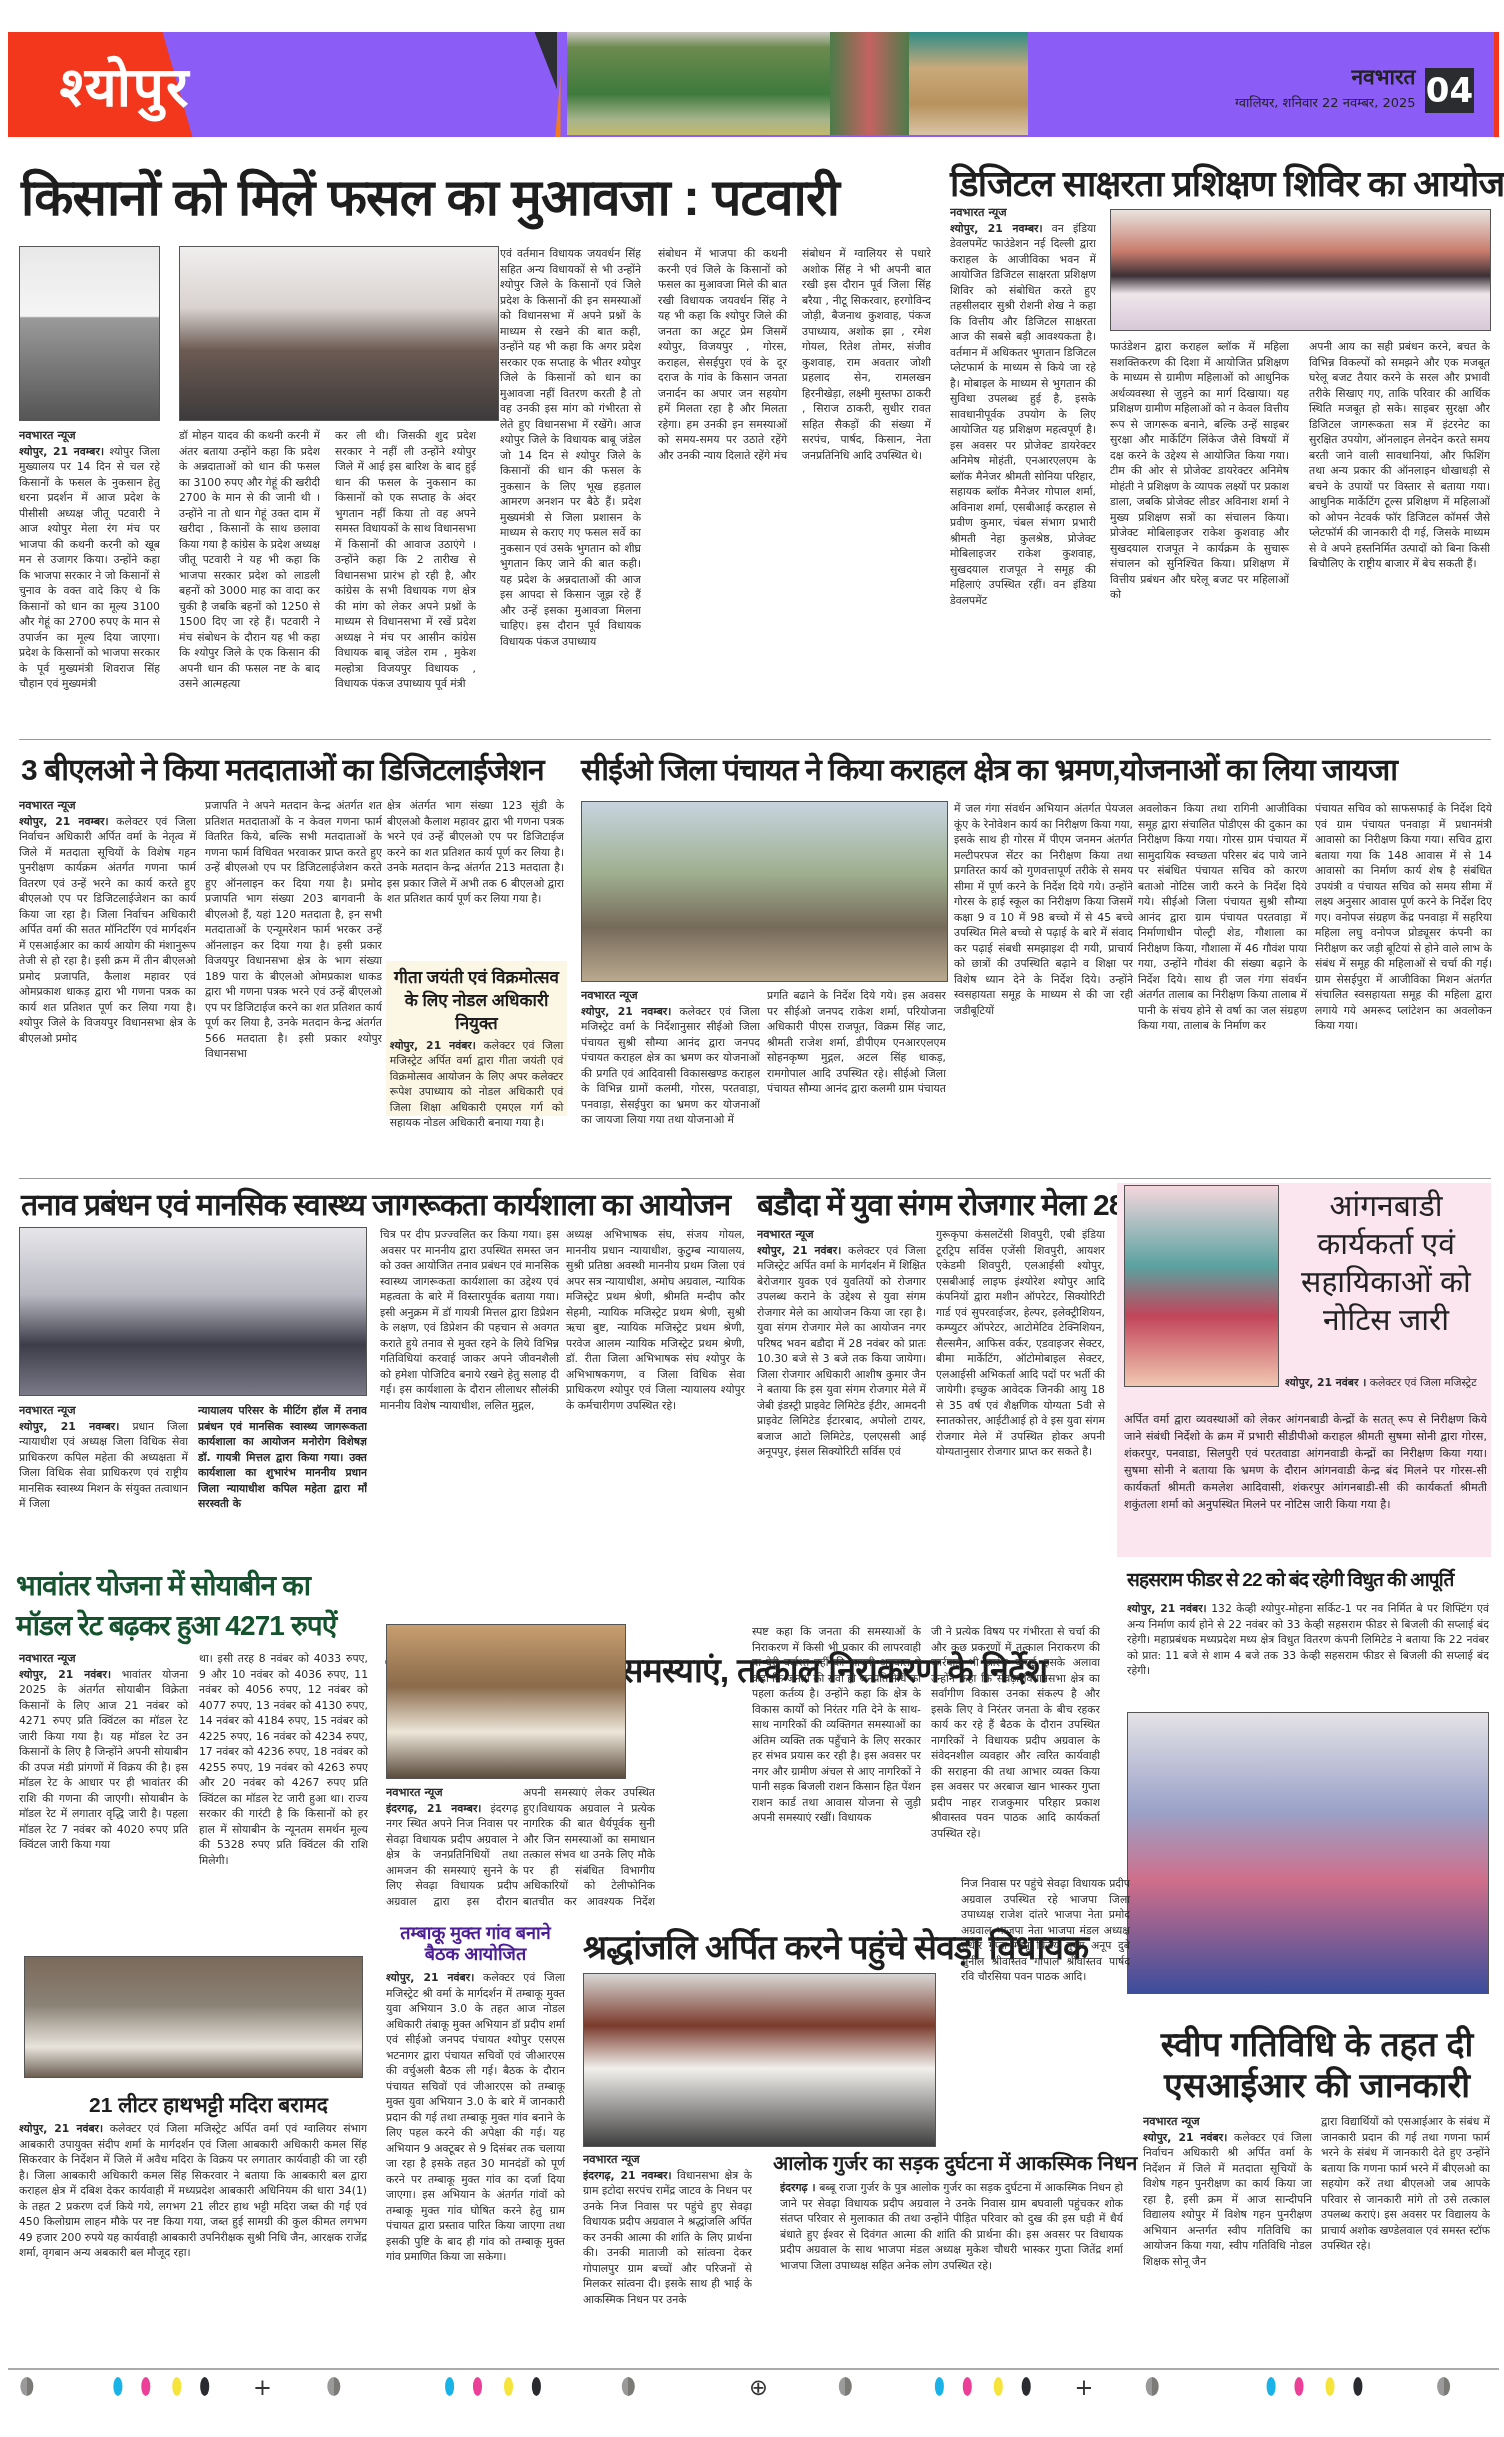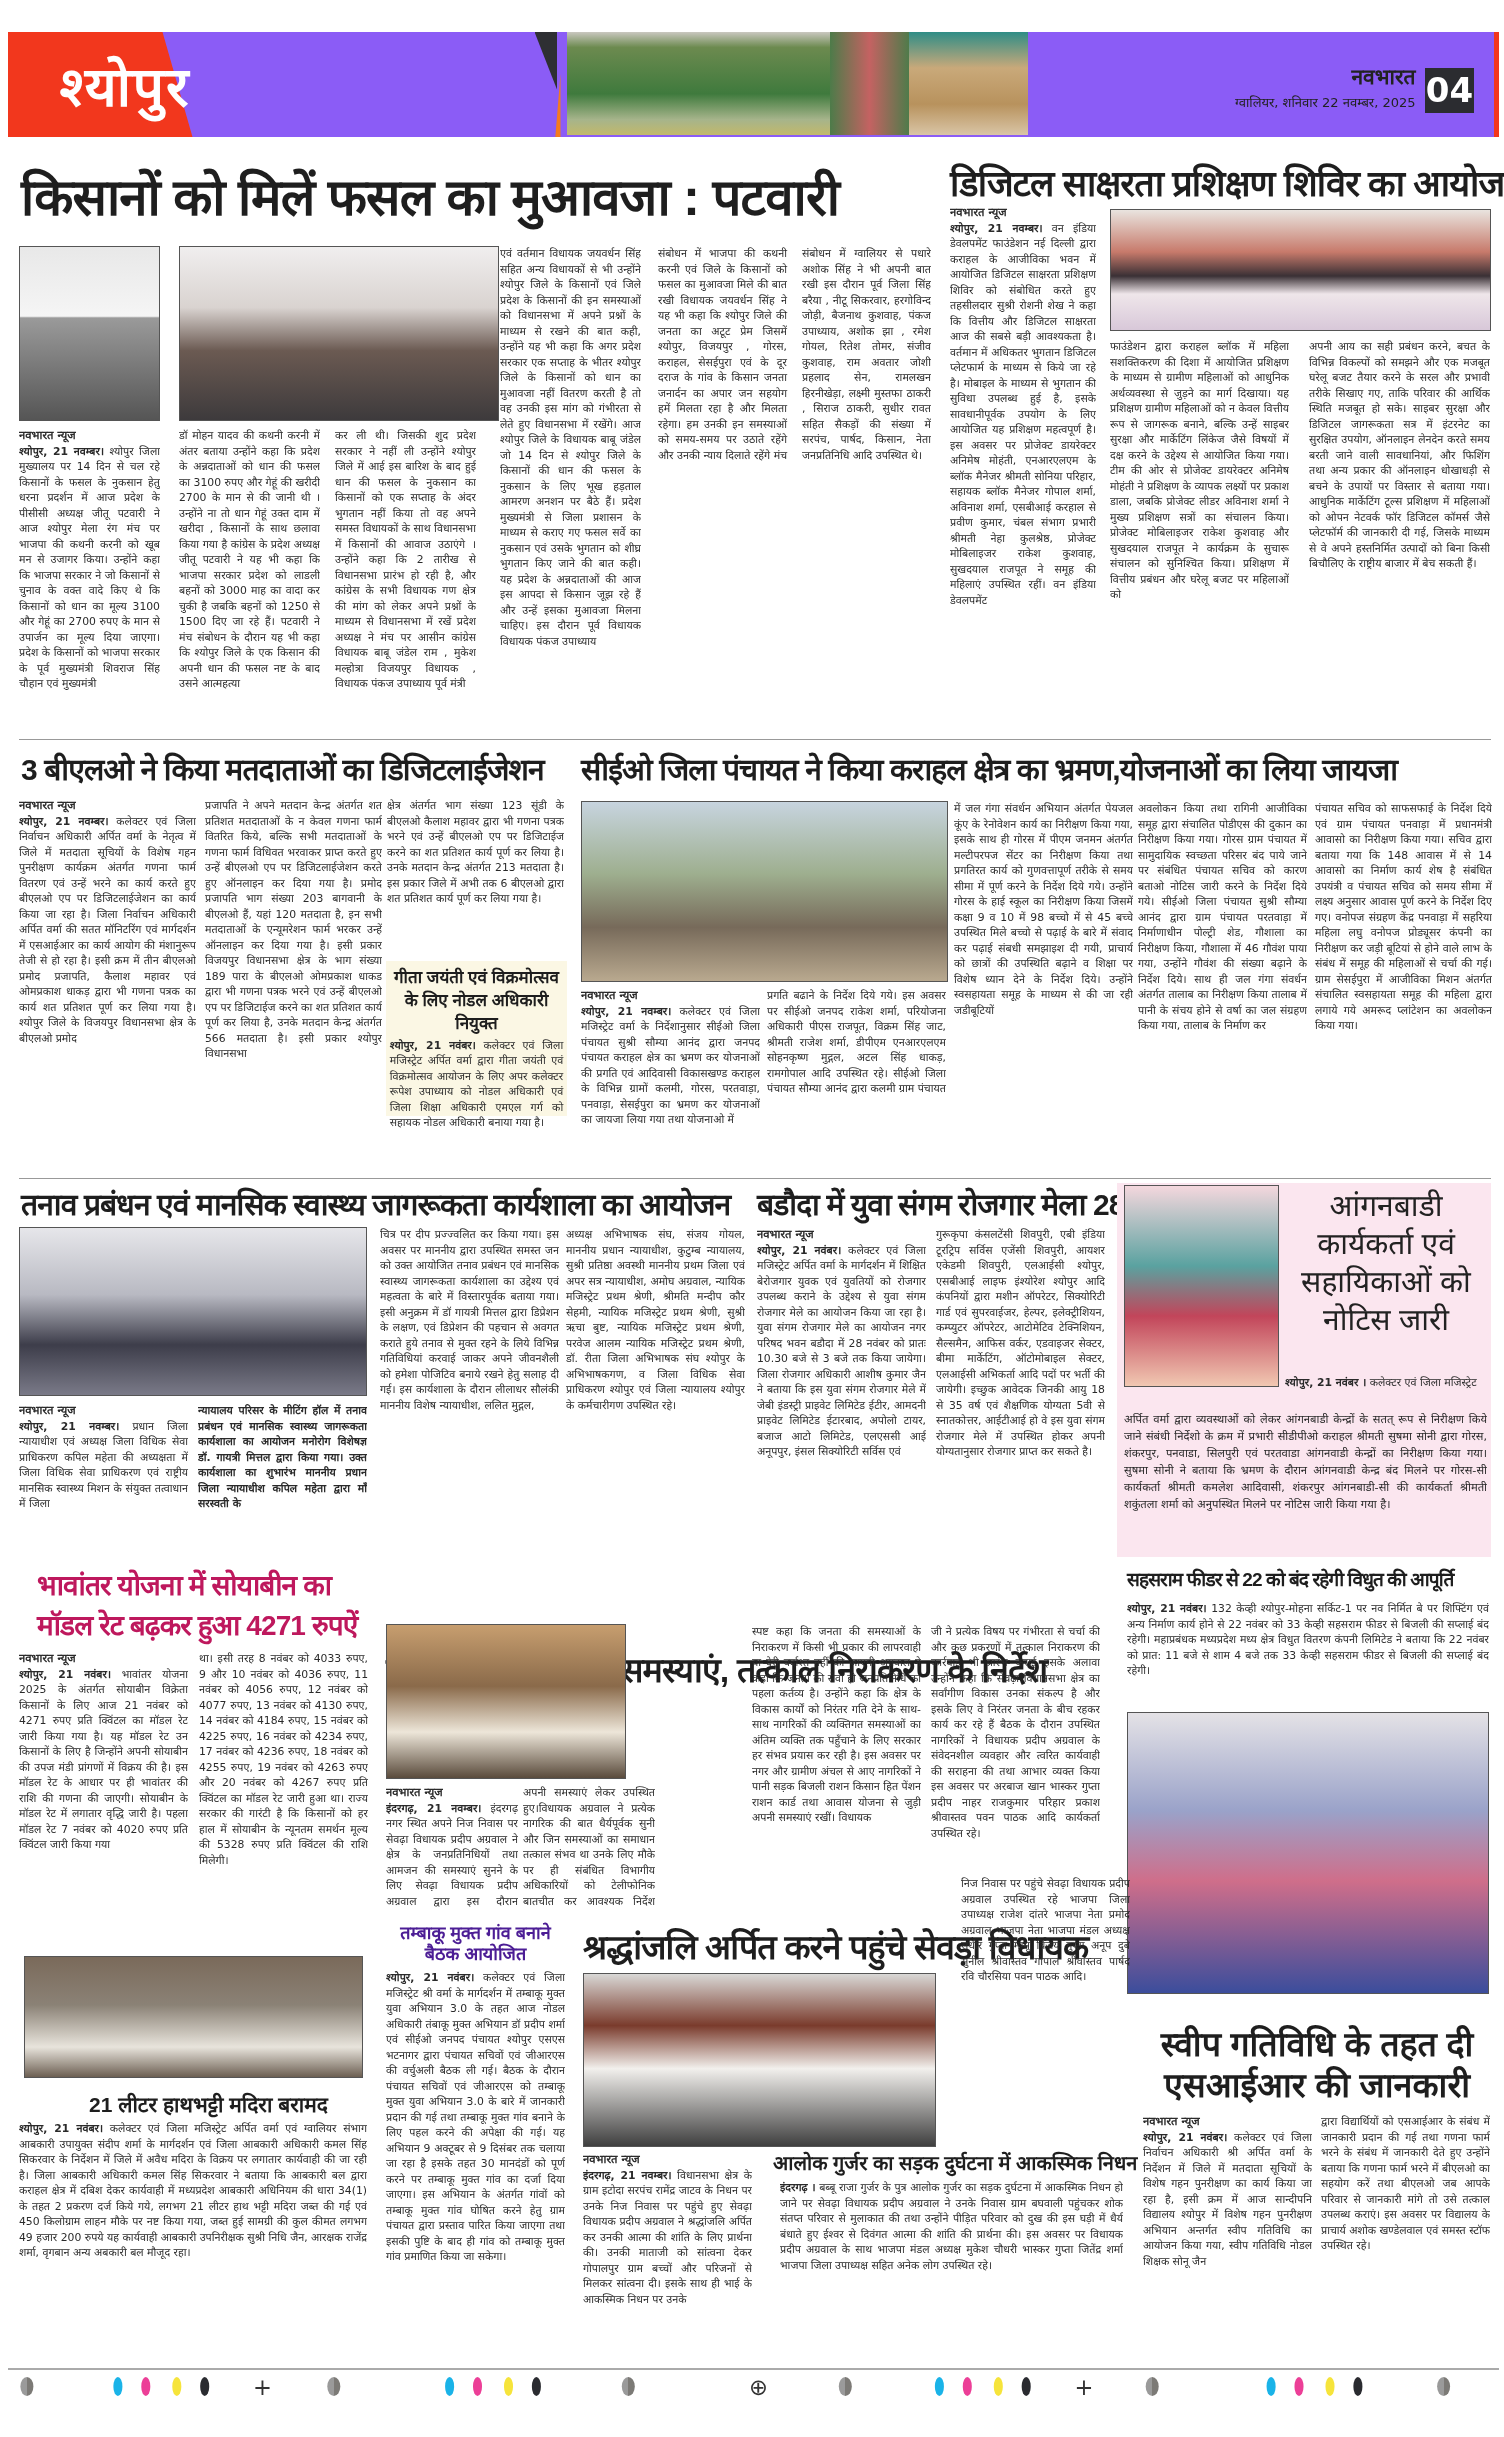--- a/index.html
+++ b/index.html
@@ -151,21 +151,21 @@
 
 <div class="pinkbox" style="left:1117px;top:1183px;width:374px;height:374px;"></div>
 <div class="photo ph-anganwadi" style="left:1124px;top:1185px;width:155px;height:202px;"></div>
 <div style="position:absolute;left:1285px;top:1187px;width:202px;font-family:'Liberation Sans',sans-serif;font-size:30px;line-height:38px;text-align:center;color:#222;">आंगनबाडी कार्यकर्ता एवं सहायिकाओं को नोटिस जारी</div>
 <div class="col" style="left:1285px;top:1375px;width:202px;height:34px;">
   <span class="dateline">श्योपुर, 21 नवंबर ।</span>
   <span>कलेक्टर एवं जिला मजिस्ट्रेट</span>
 </div>
 <div class="col" style="left:1124px;top:1411px;width:363px;height:141px;font-size:11.3px;line-height:17px;">अर्पित वर्मा द्वारा व्यवस्थाओं को लेकर आंगनबाडी केन्द्रों के सतत् रूप से निरीक्षण किये जाने संबंधी निर्देशो के क्रम में प्रभारी सीडीपीओ कराहल श्रीमती सुषमा सोनी द्वारा गोरस, शंकरपुर, पनवाडा, सिलपुरी एवं परतवाडा आंगनवाडी केन्द्रों का निरीक्षण किया गया। सुषमा सोनी ने बताया कि भ्रमण के दौरान आंगनवाडी केन्द्र बंद मिलने पर गोरस-सी कार्यकर्ता श्रीमती कमलेश आदिवासी, शंकरपुर आंगनबाडी-सी की कार्यकर्ता श्रीमती शकुंतला शर्मा को अनुपस्थित मिलने पर नोटिस जारी किया गया है।</div>
 
-<div style="position:absolute;left:37px;top:1566px;width:348px;font-family:'Liberation Sans',sans-serif;font-weight:bold;font-size:28px;line-height:40px;color:#be185d;letter-spacing:-0.9px;">भावांतर योजना में सोयाबीन का मॉडल रेट बढ़कर हुआ 4271 रुपऐं</div>
+<div style="position:absolute;left:16px;top:1566px;width:348px;font-family:'Liberation Sans',sans-serif;font-weight:bold;font-size:28px;line-height:40px;color:#14532d;letter-spacing:-0.9px;">भावांतर योजना में सोयाबीन का मॉडल रेट बढ़कर हुआ 4271 रुपऐं</div>
 <div class="col" style="left:19px;top:1651px;width:169px;height:292px;">
   <span class="byline">नवभारत न्यूज</span>
   <span class="dateline">श्योपुर, 21 नवंबर।</span>
   <span>भावांतर योजना 2025 के अंतर्गत सोयाबीन विक्रेता किसानों के लिए आज 21 नवंबर को 4271 रुपए प्रति क्विंटल का मॉडल रेट जारी किया गया है। यह मॉडल रेट उन किसानों के लिए है जिन्होंने अपनी सोयाबीन की उपज मंडी प्रांगणों में विक्रय की है। इस मॉडल रेट के आधार पर ही भावांतर की राशि की गणना की जाएगी। सोयाबीन के मॉडल रेट में लगातार वृद्धि जारी है। पहला मॉडल रेट 7 नवंबर को 4020 रुपए प्रति क्विंटल जारी किया गया</span>
 </div>
 <div class="col" style="left:199px;top:1651px;width:169px;height:292px;">था। इसी तरह 8 नवंबर को 4033 रुपए, 9 और 10 नवंबर को 4036 रुपए, 11 नवंबर को 4056 रुपए, 12 नवंबर को 4077 रुपए, 13 नवंबर को 4130 रुपए, 14 नवंबर को 4184 रुपए, 15 नवंबर को 4225 रुपए, 16 नवंबर को 4234 रुपए, 17 नवंबर को 4236 रुपए, 18 नवंबर को 4255 रुपए, 19 नवंबर को 4263 रुपए और 20 नवंबर को 4267 रुपए प्रति क्विंटल का मॉडल रेट जारी हुआ था। राज्य सरकार की गारंटी है कि किसानों को हर हाल में सोयाबीन के न्यूनतम समर्थन मूल्य की 5328 रुपए प्रति क्विंटल की राशि मिलेगी।</div>
 
 <div class="hl hl-m" style="left:386px;top:1646px;font-size:34px;">विधायक ने सुनी जनसमस्याएं, तत्काल निराकरण के निर्देश</div>
 <div class="photo ph-meeting" style="left:386px;top:1624px;width:240px;height:155px;"></div>
 <div class="col" style="left:386px;top:1785px;width:132px;height:122px;">

